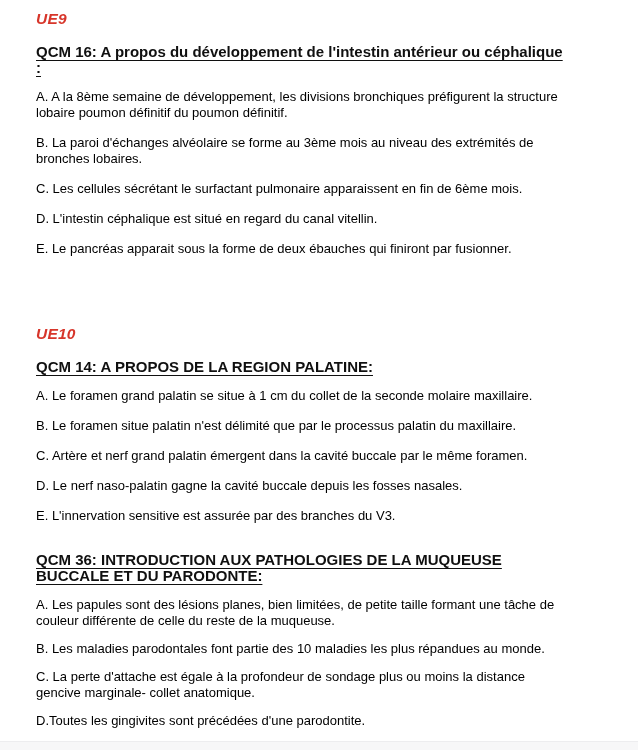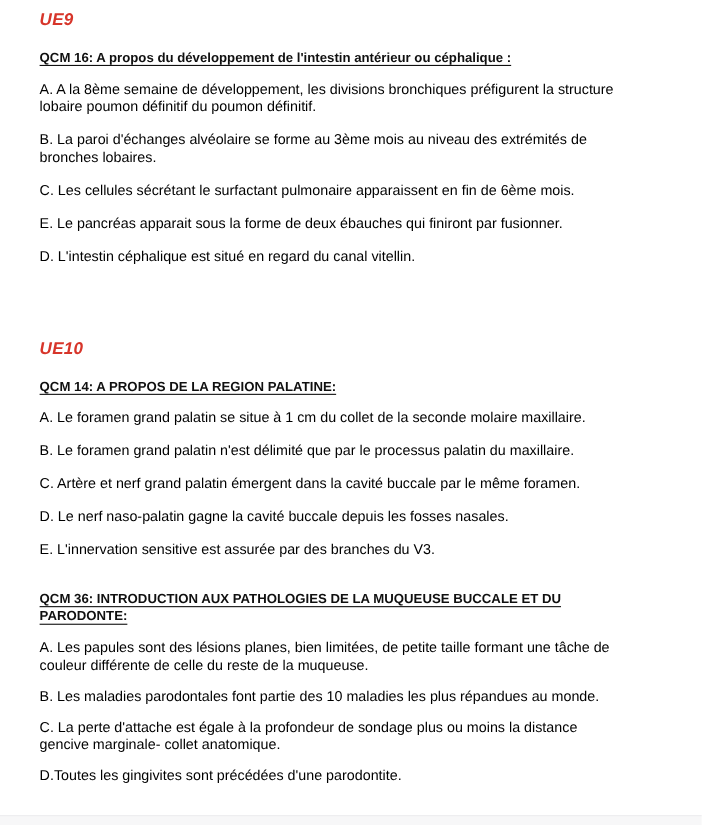--- a/index.html
+++ b/index.html
@@ -24,21 +24,21 @@
   .ue-header {
     font-size: 15.5px;
     line-height: 17px;
     font-weight: bold;
     font-style: italic;
     color: #d7352a;
     letter-spacing: 0.2px;
     margin: 0 0 17px 0;
   }
   .qcm-title {
-    font-size: 12px;
+    font-size: 15px;
     line-height: 16px;
     font-weight: bold;
     color: #101010;
     margin: 0 0 13px 0;
     text-decoration: underline;
     text-decoration-thickness: 1.3px;
     text-underline-offset: 3px;
   }
   .option {
     font-size: 13px;
@@ -74,32 +74,32 @@
 <div class="page">
 
   <section class="unit-section">
     <h2 class="ue-header">UE9</h2>
 
     <div class="qcm">
       <h3 class="qcm-title">QCM 16: A propos du développement de l'intestin antérieur ou céphalique :</h3>
       <p class="option highlighted">A. A la 8ème semaine de développement, les divisions bronchiques préfigurent la structure lobaire poumon définitif du poumon définitif.</p>
       <p class="option">B. La paroi d'échanges alvéolaire se forme au 3ème mois au niveau des extrémités de bronches lobaires.</p>
       <p class="option">C. Les cellules sécrétant le surfactant pulmonaire apparaissent en fin de 6ème mois.</p>
+      <p class="option">D. L'intestin céphalique est situé en regard du canal vitellin.</p>
       <p class="option">E. Le pancréas apparait sous la forme de deux ébauches qui finiront par fusionner.</p>
-      <p class="option">D. L'intestin céphalique est situé en regard du canal vitellin.</p>
     </div>
   </section>
 
   <section class="unit-section">
     <h2 class="ue-header">UE10</h2>
 
     <div class="qcm">
       <h3 class="qcm-title">QCM 14: A PROPOS DE LA REGION PALATINE:</h3>
       <p class="option highlighted">A. Le foramen grand palatin se situe à 1 cm du collet de la seconde molaire maxillaire.</p>
-      <p class="option">B. Le foramen grand palatin n'est délimité que par le processus palatin du maxillaire.</p>
+      <p class="option">B. Le foramen situe palatin n'est délimité que par le processus palatin du maxillaire.</p>
       <p class="option">C. Artère et nerf grand palatin émergent dans la cavité buccale par le même foramen.</p>
       <p class="option">D. Le nerf naso-palatin gagne la cavité buccale depuis les fosses nasales.</p>
       <p class="option">E. L'innervation sensitive est assurée par des branches du V3.</p>
     </div>
 
     <div class="qcm qcm-tight">
       <h3 class="qcm-title">QCM 36: INTRODUCTION AUX PATHOLOGIES DE LA MUQUEUSE BUCCALE ET DU PARODONTE:</h3>
       <p class="option">A. Les papules sont des lésions planes, bien limitées, de petite taille formant une tâche de couleur différente de celle du reste de la muqueuse.</p>
       <p class="option">B. Les maladies parodontales font partie des 10 maladies les plus répandues au monde.</p>
       <p class="option highlighted">C. La perte d'attache est égale à la profondeur de sondage plus ou moins la distance gencive marginale- collet anatomique.</p>

